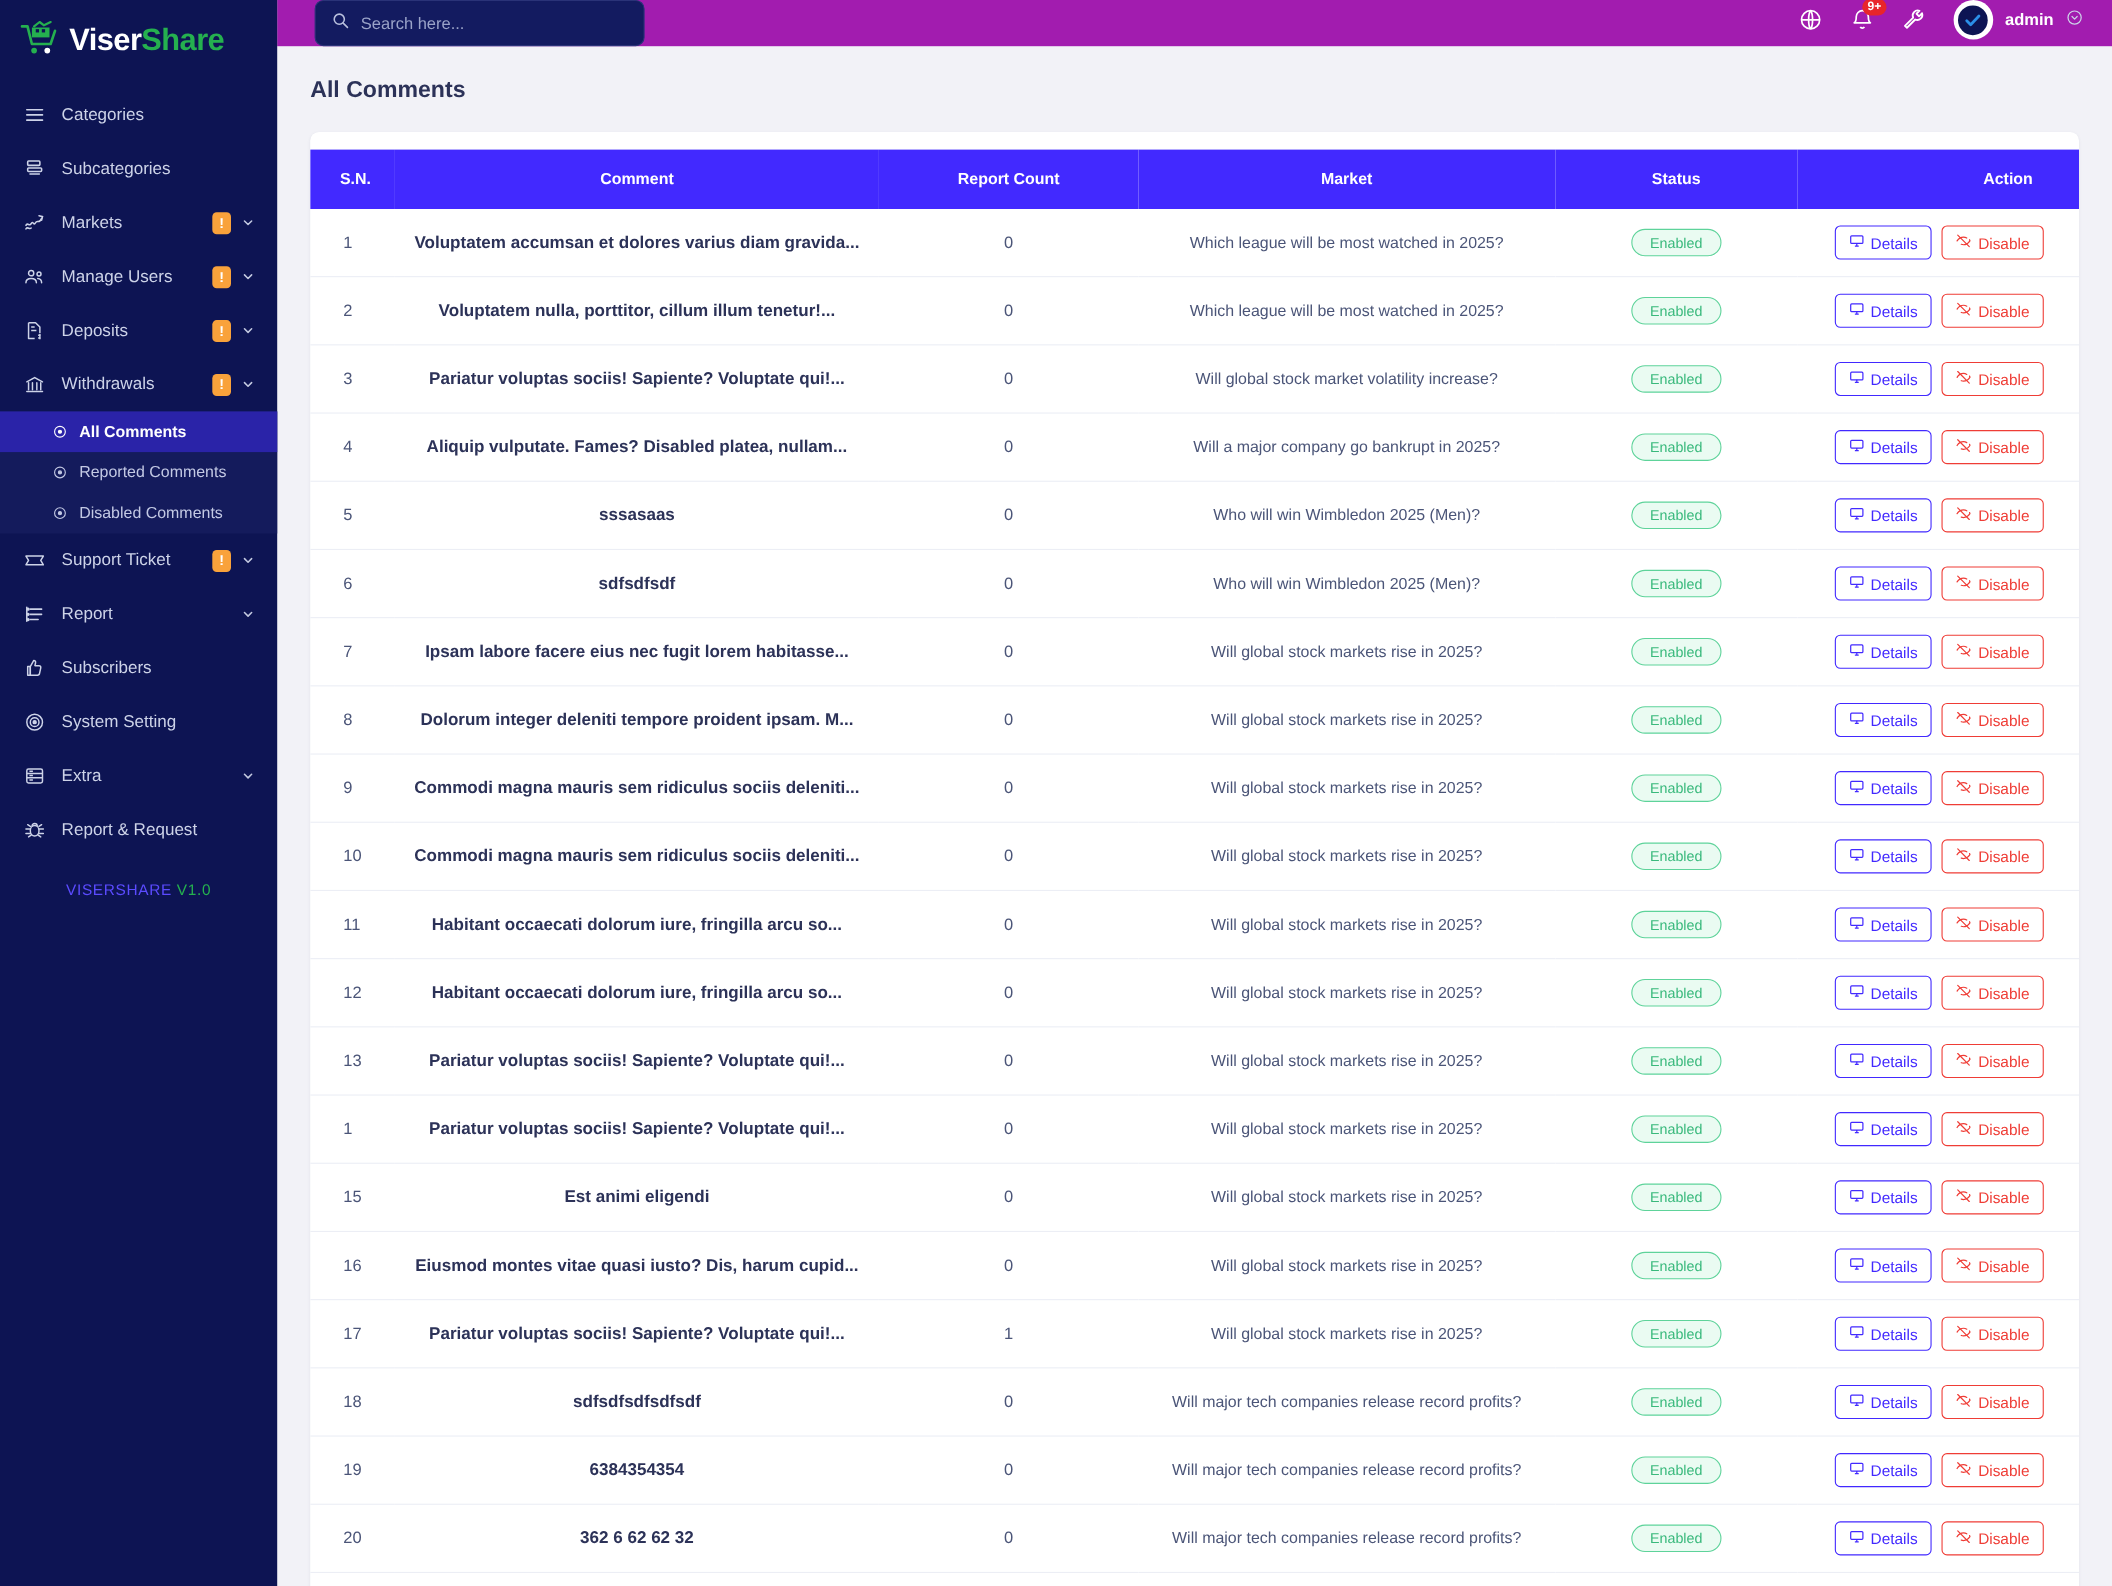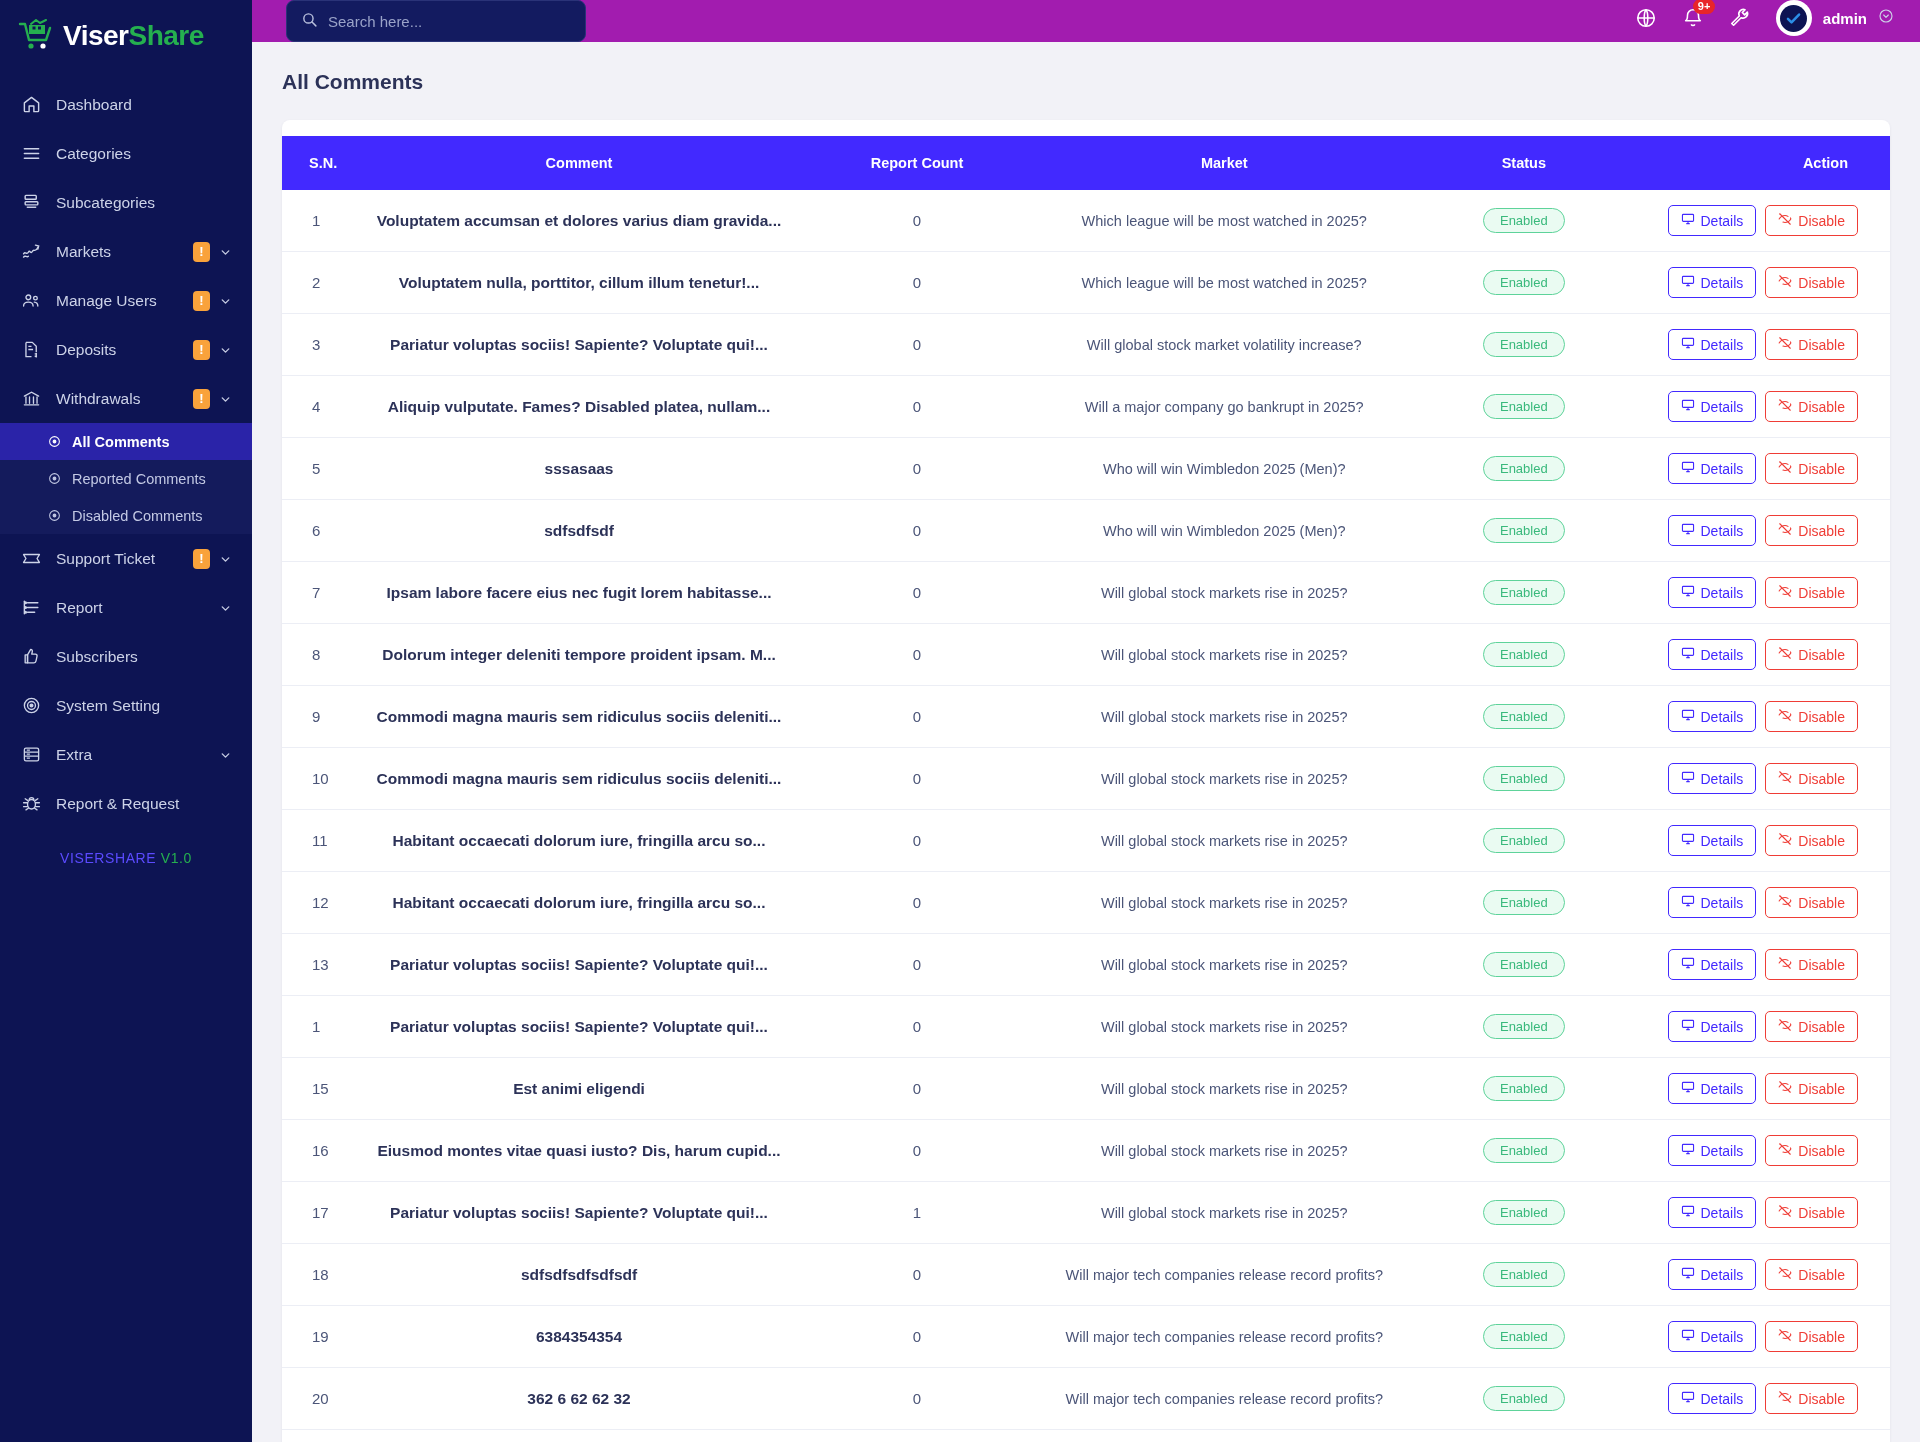--- a/index.html
+++ b/index.html
@@ -180,28 +180,20 @@
           <circle cx="25" cy="27" r="2.6" fill="#fff"></circle>
         </svg>
       </span>
       <span class="brand-text">
         <span class="v1">Viser</span><span class="v2">Share</span>
       </span>
     </div>
 
     <nav class="nav">
 
-      <div class="nav-item">
-        <span class="ic">
-          <svg width="19" height="19" viewBox="0 0 24 24" fill="none" stroke="currentColor" stroke-width="1.8" stroke-linecap="round" stroke-linejoin="round">
-              <path d="M3 10l9-7 9 7v10a1 1 0 01-1 1h-5v-7H9v7H4a1 1 0 01-1-1z"></path>
-            </svg>
-        </span>
-        <span class="lb">Dashboard</span>
-      </div>
 
       <div class="nav-item">
         <span class="ic">
           <svg width="19" height="19" viewBox="0 0 24 24" stroke="currentColor" stroke-width="1.9" stroke-linecap="round">
               <path d="M3 6h18M3 12h18M3 18h18"></path>
             </svg>
         </span>
         <span class="lb">Categories</span>
       </div>
 

